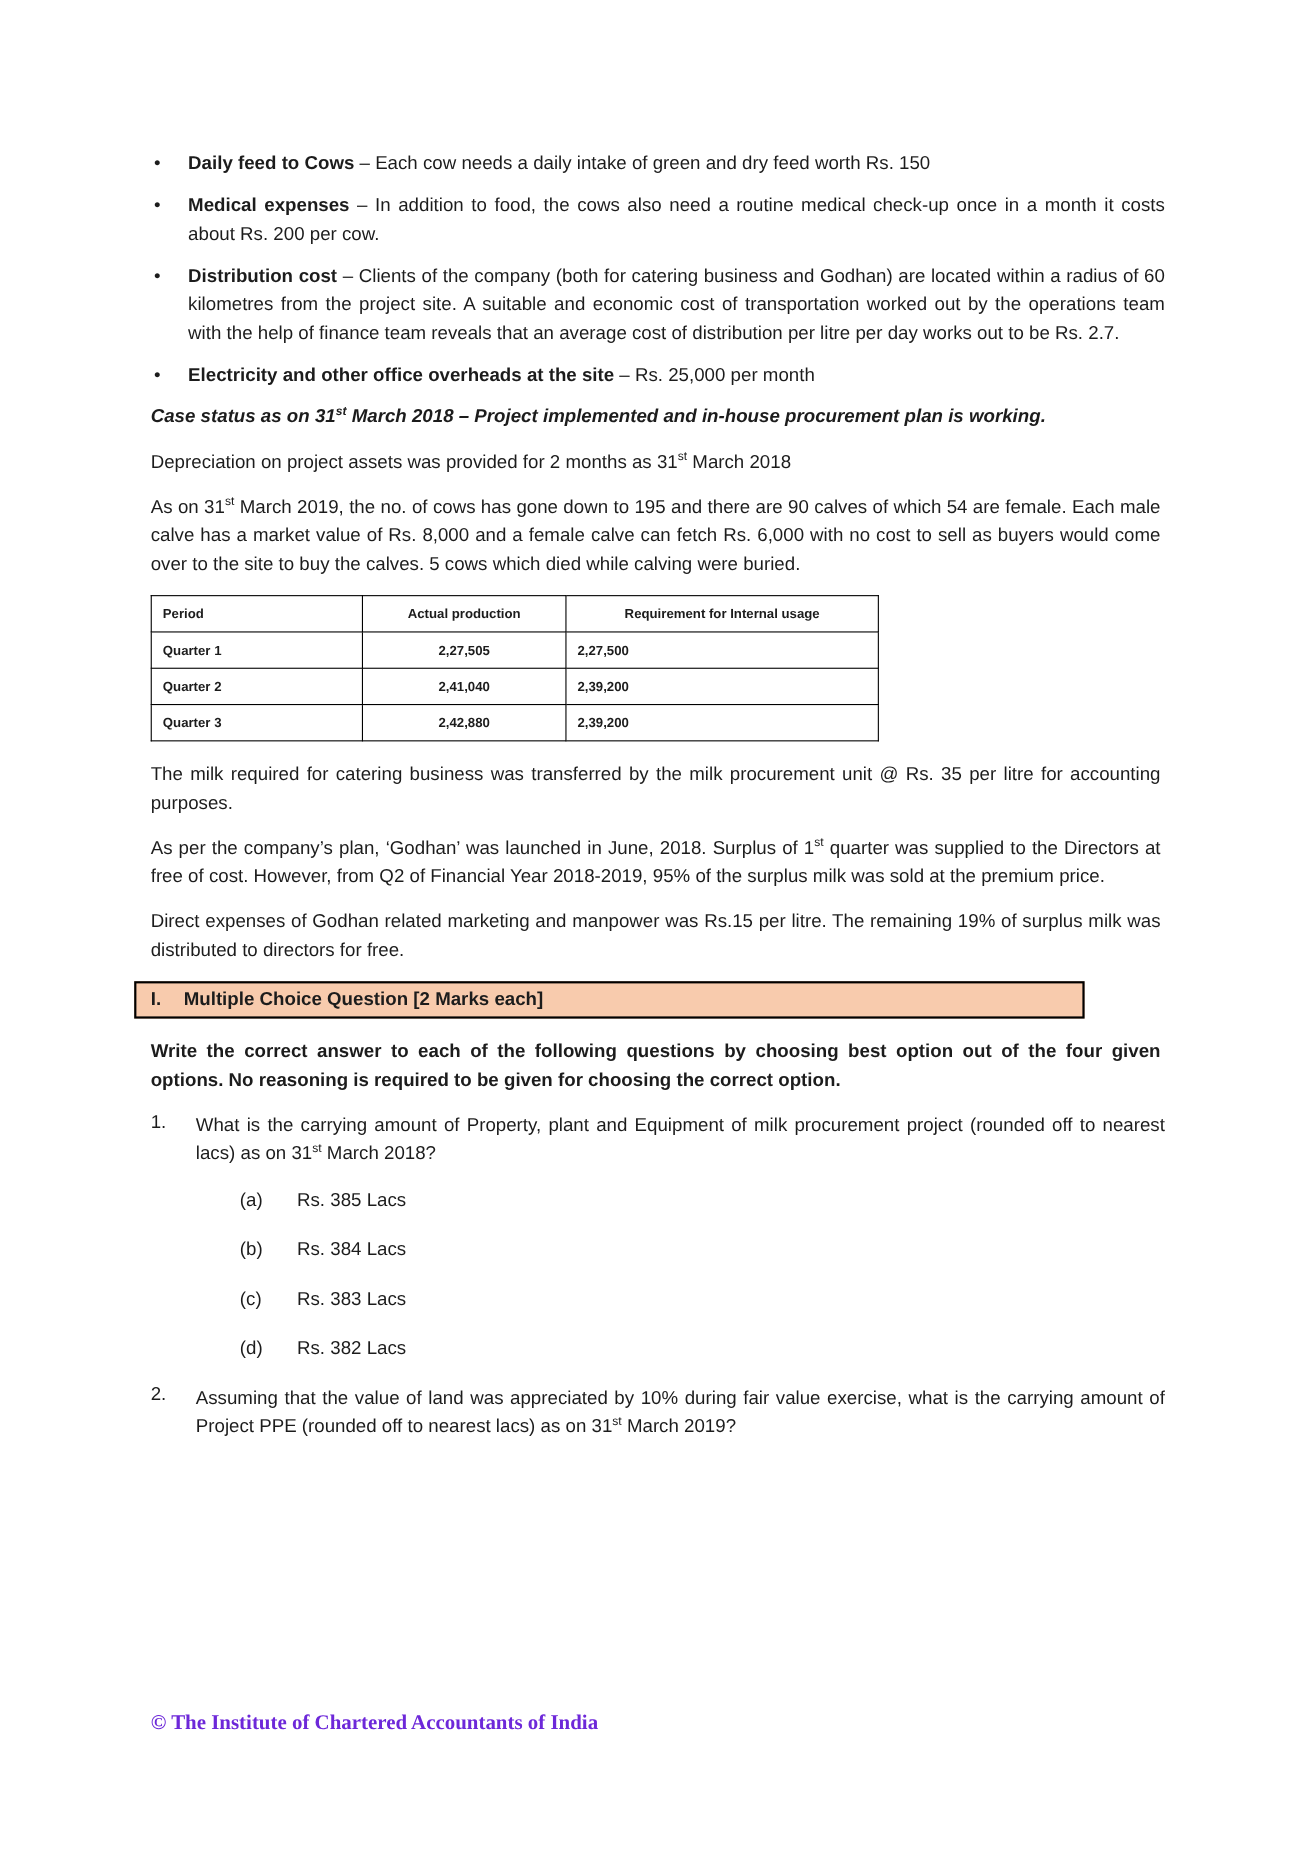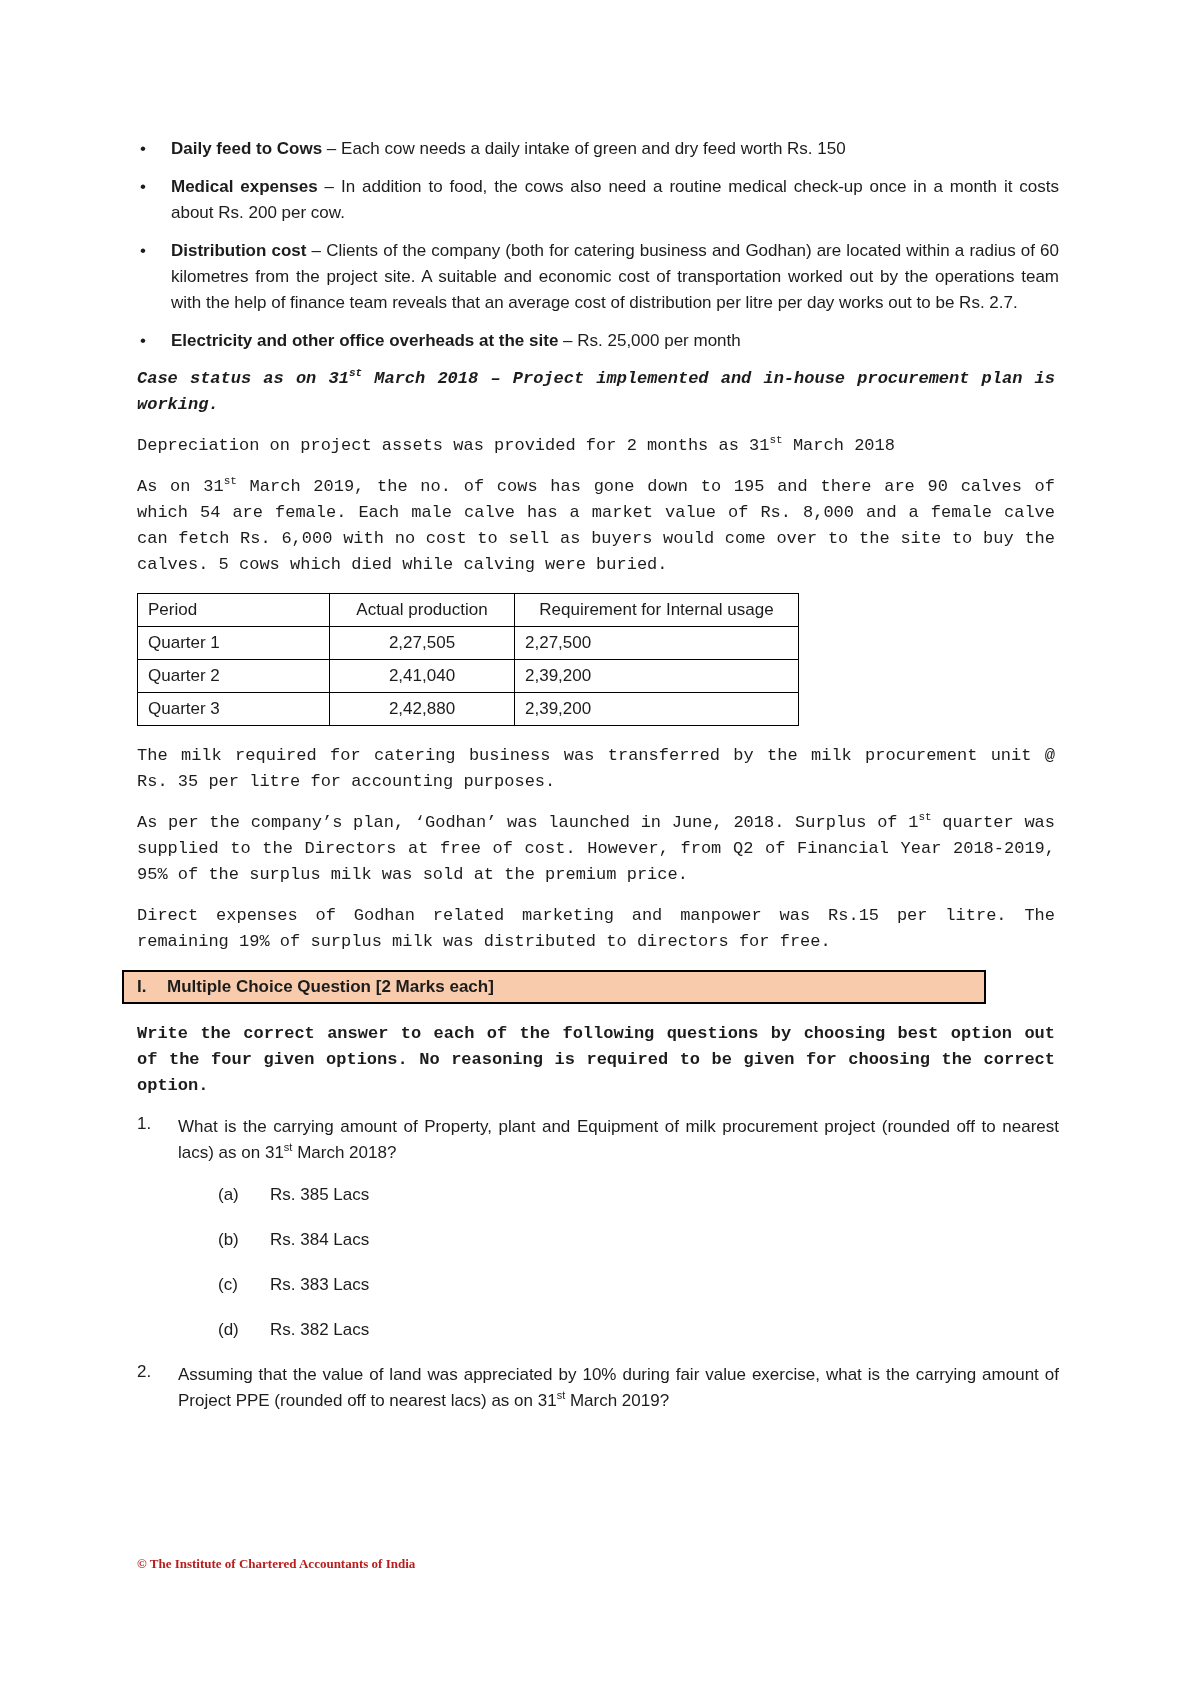--- a/index.html
+++ b/index.html
@@ -13,21 +13,21 @@
     font-size: 17px;
     color: #1c1c1c;
     overflow: hidden;
   }
   .content {
     position: absolute;
     left: 137px;
     top: 136px;
     width: 922px;
   }
-  p { margin: 0 4px 15px 0; line-height: 26px; text-align: justify; font-family: Liberation Mono, monospace; }
+  p { margin: 0 4px 15px 0; line-height: 26px; text-align: justify; }
   sup { font-size: 11px; line-height: 0; }
 
   ul.bullets { list-style: none; margin: 0 0 4px 0; padding: 0; }
   ul.bullets li {
     position: relative;
     padding-left: 34px;
     margin-bottom: 12px;
     line-height: 26px;
     text-align: justify;
   }
@@ -37,24 +37,24 @@
     top: 0;
   }
   .case-status { font-weight: bold; font-style: italic; }
 
   table.milk {
     border-collapse: collapse;
     margin: 3px 0 17px 0;
   }
   table.milk th, table.milk td {
     border: 1.5px solid #000;
-    font-weight: normal;
+    font-weight: bold;
     padding: 3px 10px;
     line-height: 26px;
-    font-size: 17px;
+    font-size: 12px;
   }
   table.milk .c1 { width: 192px; text-align: left; }
   table.milk .c2 { width: 185px; text-align: center; }
   table.milk .c3 { width: 284px; }
   table.milk th.c1 { text-align: left; }
 
   .mcq-header {
     display: flex;
     align-items: center;
     background: var(--accent, #F8CBAD);
@@ -77,22 +77,22 @@
   .opt-letter { width: 52px; flex-shrink: 0; }
 
   .page-number { text-align: center; margin-top: 4px; line-height: 26px; }
 
   .footer {
     position: absolute;
     left: 137px;
     top: 1556px;
     font-family: "Liberation Serif", serif;
     font-weight: bold;
-    font-size: 13px;
-    color: #b91c1c;
+    font-size: 19px;
+    color: #6d28d9;
   }
 </style>
 </head>
 <body>
 
 <div class="content">
 
   <ul class="bullets">
     <li>
       <span class="marker">•</span>

